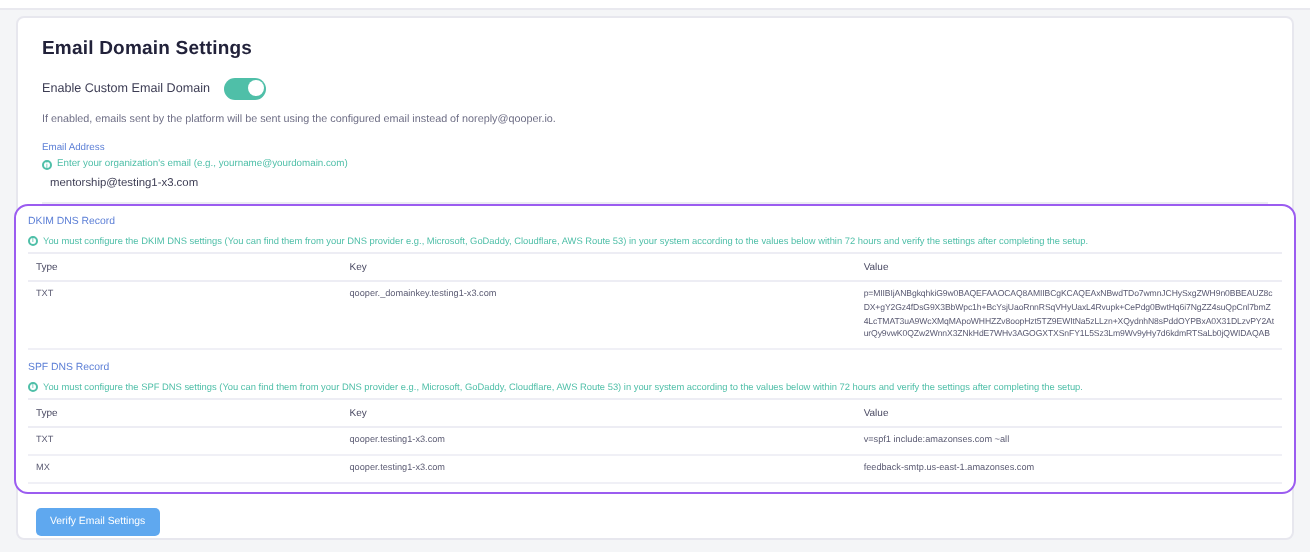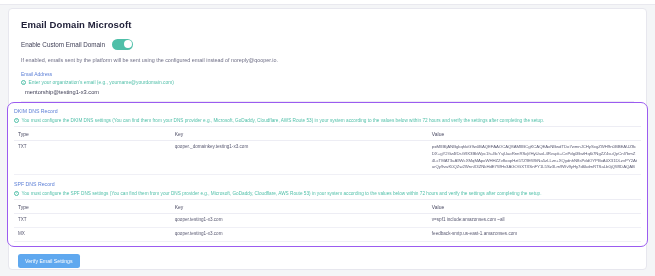--- a/index.html
+++ b/index.html
@@ -170,21 +170,21 @@
   }
 </style>
 </head>
 <body>
 
 <div class="page">
   <div class="top-strip"></div>
 
   <div class="card">
 
-    <div class="title">Email Domain Microsoft</div>
+    <div class="title">Email Domain Settings</div>
 
     <div class="toggle-row">
       <span class="toggle-label">Enable Custom Email Domain</span>
       <span class="switch">
         <span class="knob"></span>
       </span>
     </div>
 
     <div class="desc">If enabled, emails sent by the platform will be sent using the configured email instead of noreply@qooper.io.</div>
 

